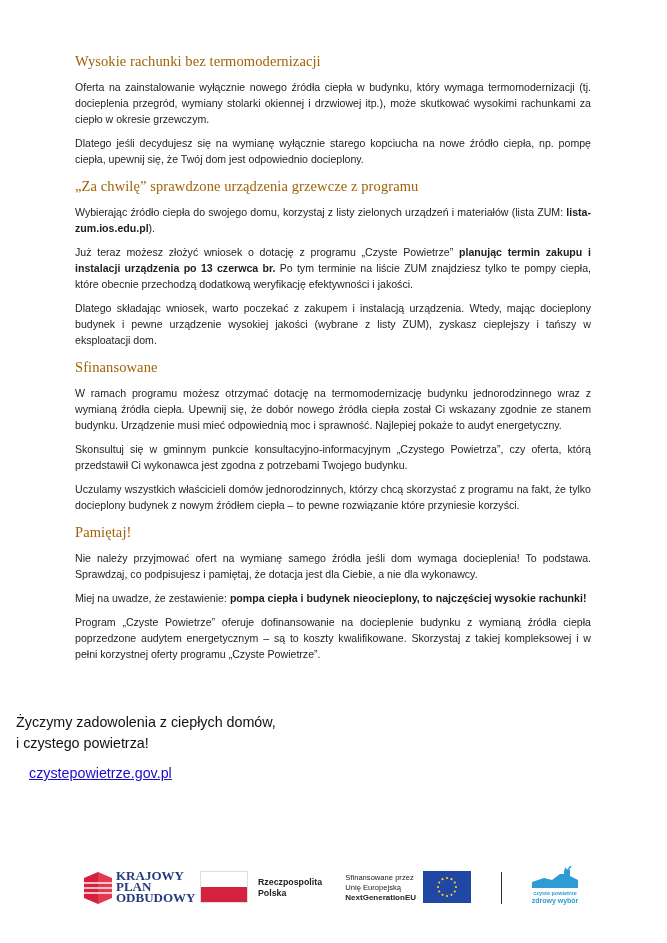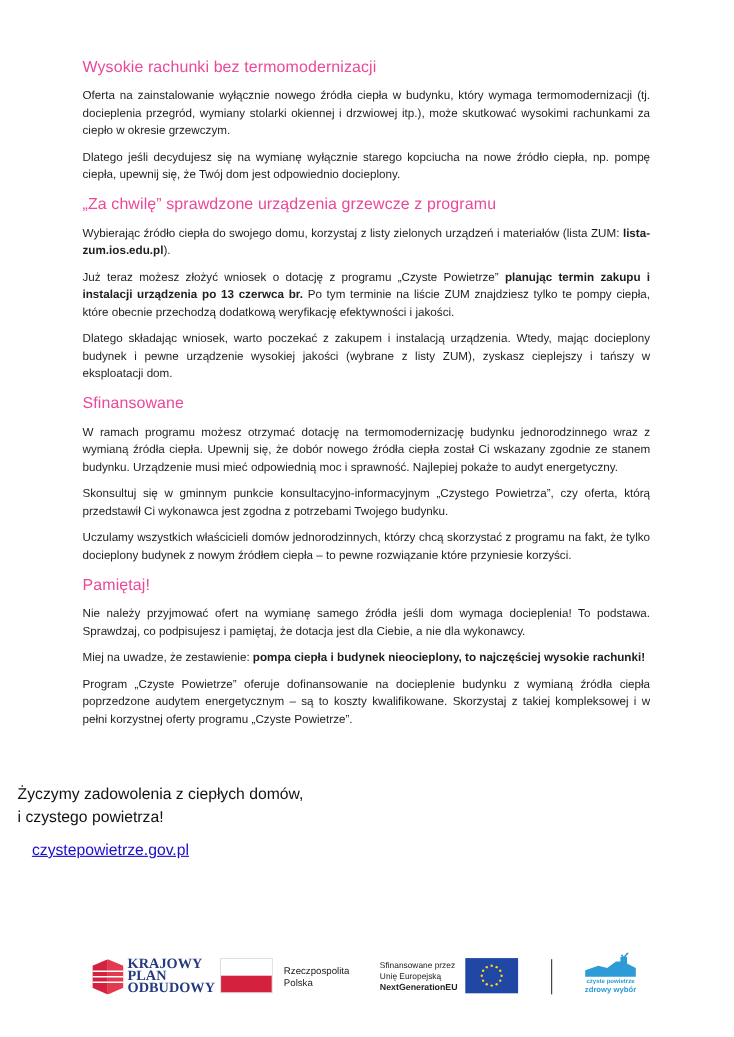--- a/index.html
+++ b/index.html
@@ -1,35 +1,35 @@
 <!DOCTYPE html>
 <html><head>
 <meta charset="utf-8">
 <style>
   html, body { margin: 0; padding: 0; background: #ffffff; }
   body { width: 667px; height: 943px; position: relative; overflow: hidden;
          font-family: "Liberation Sans", "DejaVu Sans", sans-serif; color: #1a1a1a; }
   .page { position: absolute; left: 75px; top: 52px; width: 516px; }
-  h2 { font-weight: normal; font-size: 14.5px; margin: 0 0 9px 0; line-height: 18px; color: #ec4899; letter-spacing: 0.1px; }
+  h2 { font-weight: normal; font-size: 14.5px; margin: 0 0 9px 0; line-height: 18px; color: #a16207; letter-spacing: 0.1px; font-family: Liberation Serif, serif; }
   p { font-size: 10.6px; line-height: 16px; margin: 0 0 8px 0; text-align: justify; color: #1e1e1e; }
   p.last-in-section { margin-bottom: 10px; }
   b { font-weight: bold; }
   .closing { position: absolute; left: 16px; width: 667px; top: 712px; text-align: left; }
   .closing .line { font-size: 14.3px; line-height: 21px; color: #111; }
   .closing a { display: inline-block; margin-top: 11px; font-size: 14.3px; color: #1a0dcc; text-decoration: underline; margin-left: 13px; }
   .footer { position: absolute; top: 862px; left: 0; width: 667px; height: 50px; }
   .logo { position: absolute; }
   .kpo { left: 84px; top: 8px; width: 100px; height: 36px; }
   .kpo svg { position: absolute; left: 0; top: 2px; }
   .kpo .txt { position: absolute; left: 32px; top: 0; font-size: 13px; line-height: 11px; font-weight: bold; color: #253a7e; font-family: Liberation Serif, serif; }
   .rp { left: 200px; top: 9px; width: 125px; height: 34px; }
   .rp .flag { position: absolute; left: 0; top: 0; width: 48px; height: 32px; border: 1px solid #ddd; box-sizing: border-box; }
   .rp .flag .w { height: 50%; background: #fff; }
   .rp .flag .r { height: 50%; background: #d4213d; }
-  .rp .txt { position: absolute; left: 58px; top: 6px; font-size: 8.8px; line-height: 11px; font-weight: normal; color: #222; }
+  .rp .txt { position: absolute; left: 58px; top: 6px; font-size: 8.8px; line-height: 11px; font-weight: bold; color: #222; }
   .eu { left: 333px; top: 9px; width: 140px; height: 36px; }
   .eu .txt { position: absolute; right: 57px; top: 2px; text-align: left; font-size: 7.6px; line-height: 10px; color: #222; white-space: nowrap; }
   .eu .txt .strong { font-weight: bold; font-size: 8px; }
   .eu .flag { position: absolute; left: 90px; top: 0; width: 48px; height: 32px; background: #1f47a3; }
   .divider { position: absolute; left: 501px; top: 10px; width: 1px; height: 32px; background: #333; }
   .cp { left: 530px; top: 4px; width: 50px; height: 40px; }
   .cp .txt { position: absolute; left: 0; top: 24px; width: 50px; text-align: center; color: #2d9bd6; }
   .cp .t1 { font-size: 5.5px; line-height: 6px; font-weight: bold; }
   .cp .t2 { font-size: 7px; line-height: 9px; font-weight: bold; }
 </style>

